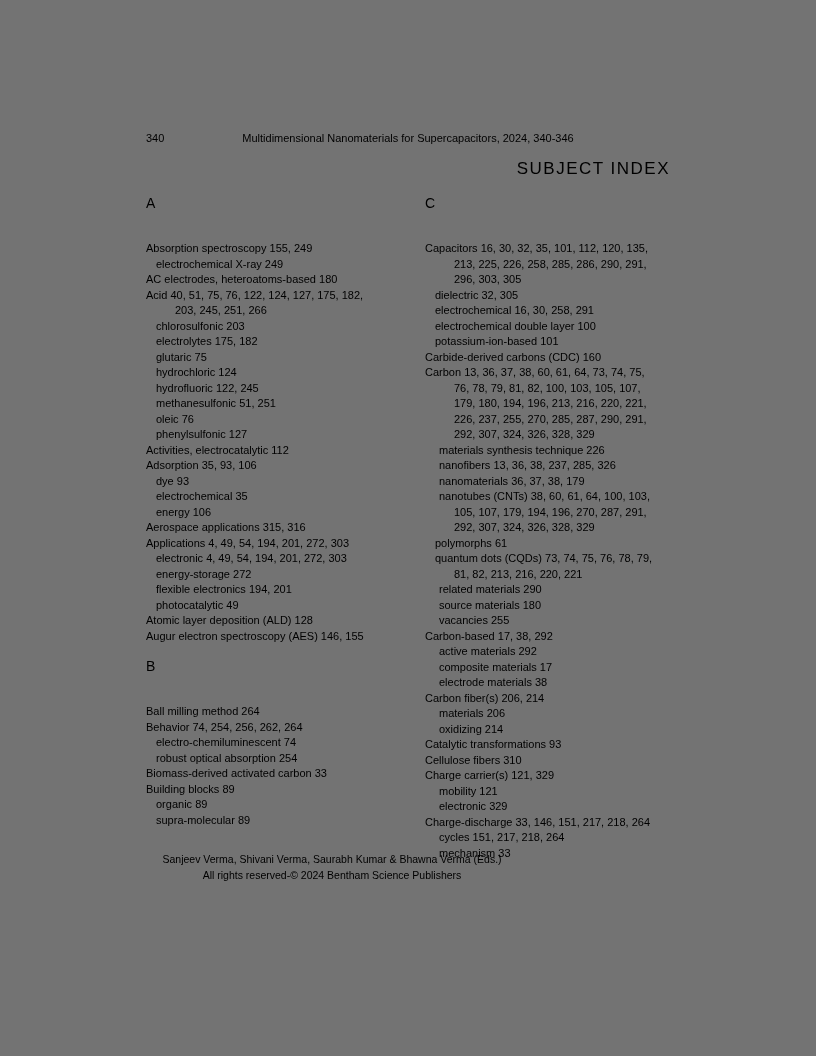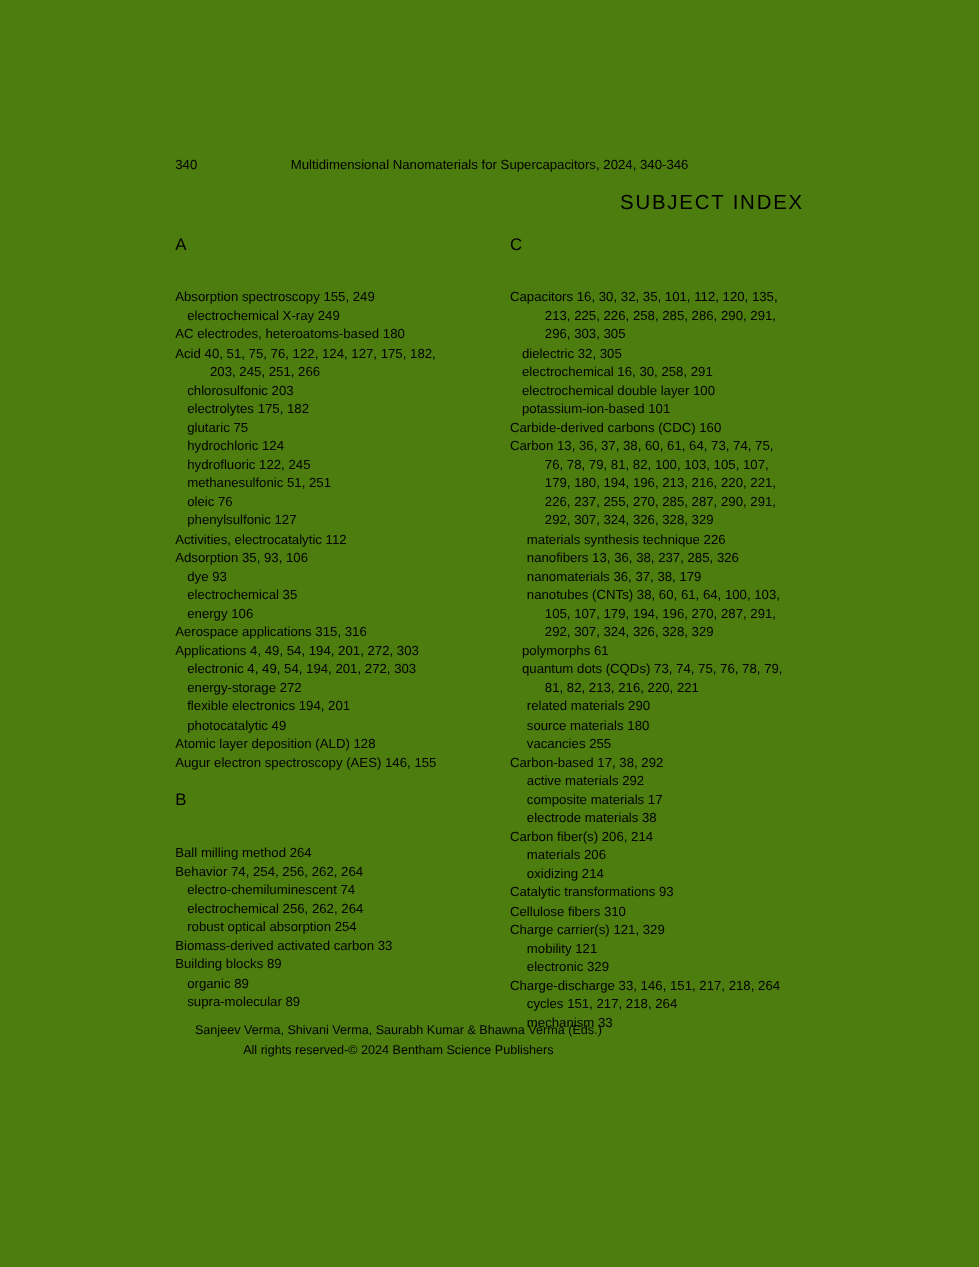--- a/index.html
+++ b/index.html
@@ -4,21 +4,21 @@
 <style>
   html, body {
     margin: 0;
     padding: 0;
     background: #ffffff;
   }
   .page {
     position: relative;
     width: 816px;
     height: 1056px;
-    background: #4d7c0f;
+    background: #737373;
     font-family: "Liberation Sans", sans-serif;
     color: #000000;
     overflow: hidden;
   }
   .header {
     position: absolute;
     top: 131px;
     left: 146px;
     right: 146px;
     font-size: 11px;
@@ -116,21 +116,20 @@
           <div class="line i0">Atomic layer deposition (ALD) 128</div>
           <div class="line i0">Augur electron spectroscopy (AES) 146, 155</div>
         </div>
       </div>
       <div class="section">
         <div class="section-letter">B</div>
         <div class="entries">
           <div class="line i0">Ball milling method 264</div>
           <div class="line i0">Behavior 74, 254, 256, 262, 264</div>
           <div class="line i1">electro-chemiluminescent 74</div>
-          <div class="line i1">electrochemical 256, 262, 264</div>
           <div class="line i1">robust optical absorption 254</div>
           <div class="line i0">Biomass-derived activated carbon 33</div>
           <div class="line i0">Building blocks 89</div>
           <div class="line i1">organic 89</div>
           <div class="line i1">supra-molecular 89</div>
         </div>
       </div>
     </div>
   <div class="col col-right" id="col-1">
       <div class="section">

